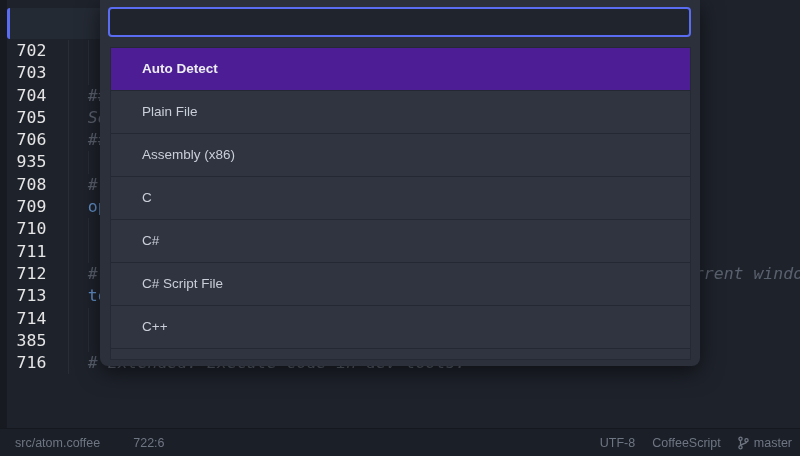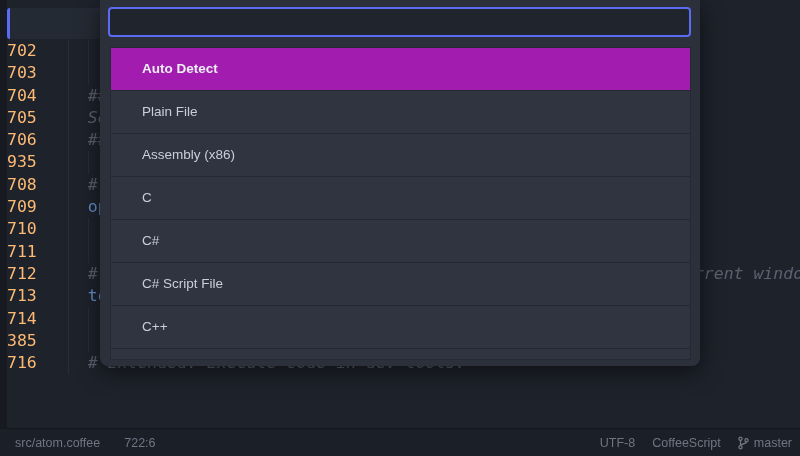--- a/index.html
+++ b/index.html
@@ -7,48 +7,48 @@
     font-family:"Liberation Sans",sans-serif;background:#1e222b;}
 
   
   .editor{position:absolute;left:0;top:0;right:0;bottom:28px;background:#1e222b;overflow:hidden;}
   .left-strip{position:absolute;left:0;top:0;width:7px;height:100%;background:#171a21;}
   .mini-edge{position:absolute;left:7px;top:8px;width:94px;height:31px;background:#242a34;
     border-left:3px solid #5a6cf2;border-radius:3px 0 0 3px;}
   .code-lines{position:absolute;left:7px;top:40px;right:0;}
   .code-line{display:flex;height:22.3px;line-height:22.3px;
     font-family:"DejaVu Sans Mono",monospace;font-size:16.5px;white-space:pre;}
-  .num{width:49px;text-align:left;color:#fdba74;flex:none;}
+  .num{width:49px;text-align:center;color:#e5e5e5;flex:none;}
   .txt{margin-left:12px;flex:1;min-width:0;
     background:linear-gradient(#282d38,#282d38) 0 0/1px 100% no-repeat;}
   .txt.g{background:linear-gradient(#282d38,#282d38) 0 0/1px 100% no-repeat,
          linear-gradient(#282d38,#282d38) 20px 0/1px 100% no-repeat;}
   .cmt{color:#5a616e;font-style:italic;}
   .fn{color:#6190c8;}
   .pn{color:#a9b0bc;}
   .par{color:#c6ccd7;}
   .arrow{color:#b175d1;}
 
   
   .modal{position:absolute;left:100px;top:0;width:600px;height:366px;background:#2b303a;
     border-radius:0 0 8px 8px;box-shadow:0 6px 22px rgba(0,0,0,.55);z-index:20;}
   .modal input{position:absolute;left:8px;top:7px;width:583px;height:30px;box-sizing:border-box;
     background:#20242d;border:2px solid #5a6cf2;border-radius:4px;outline:none;
     color:#d7dae0;font-family:"Liberation Sans",sans-serif;font-size:14px;padding:0 8px;}
   .glist{position:absolute;left:10px;top:47px;width:581px;height:313px;overflow:hidden;
     border:1px solid #252933;box-sizing:border-box;background:#2f3440;}
   .gitem{height:42px;line-height:42px;padding-left:31px;border-bottom:1px solid #242832;
     color:#c9ced8;font-size:13.5px;background:#2f3440;cursor:pointer;}
-  .gitem.sel{background:#a21caf;color:#eceef2;font-weight:bold;}
+  .gitem.sel{background:#4c1d95;color:#eceef2;font-weight:bold;}
 
   
   .statusbar{position:absolute;left:0;bottom:0;width:100%;height:28px;background:#1b1f27;
     border-top:1px solid #15181e;box-sizing:border-box;display:flex;align-items:center;
     color:#6f7683;font-size:12.5px;}
-  .sb-left{display:flex;align-items:flex-start;margin-left:15px;gap:24px;}
+  .sb-left{display:flex;align-items:flex-start;margin-left:15px;gap:33px;}
   .sb-right{display:flex;align-items:center;margin-left:auto;margin-right:8px;gap:17px;}
   .sb-git{display:flex;align-items:center;gap:5px;text-align:right;}
   .sb-git svg{display:block;}
 </style>
 </head>
 <body>
 
 <div class="screen">
 
   <div class="editor">

